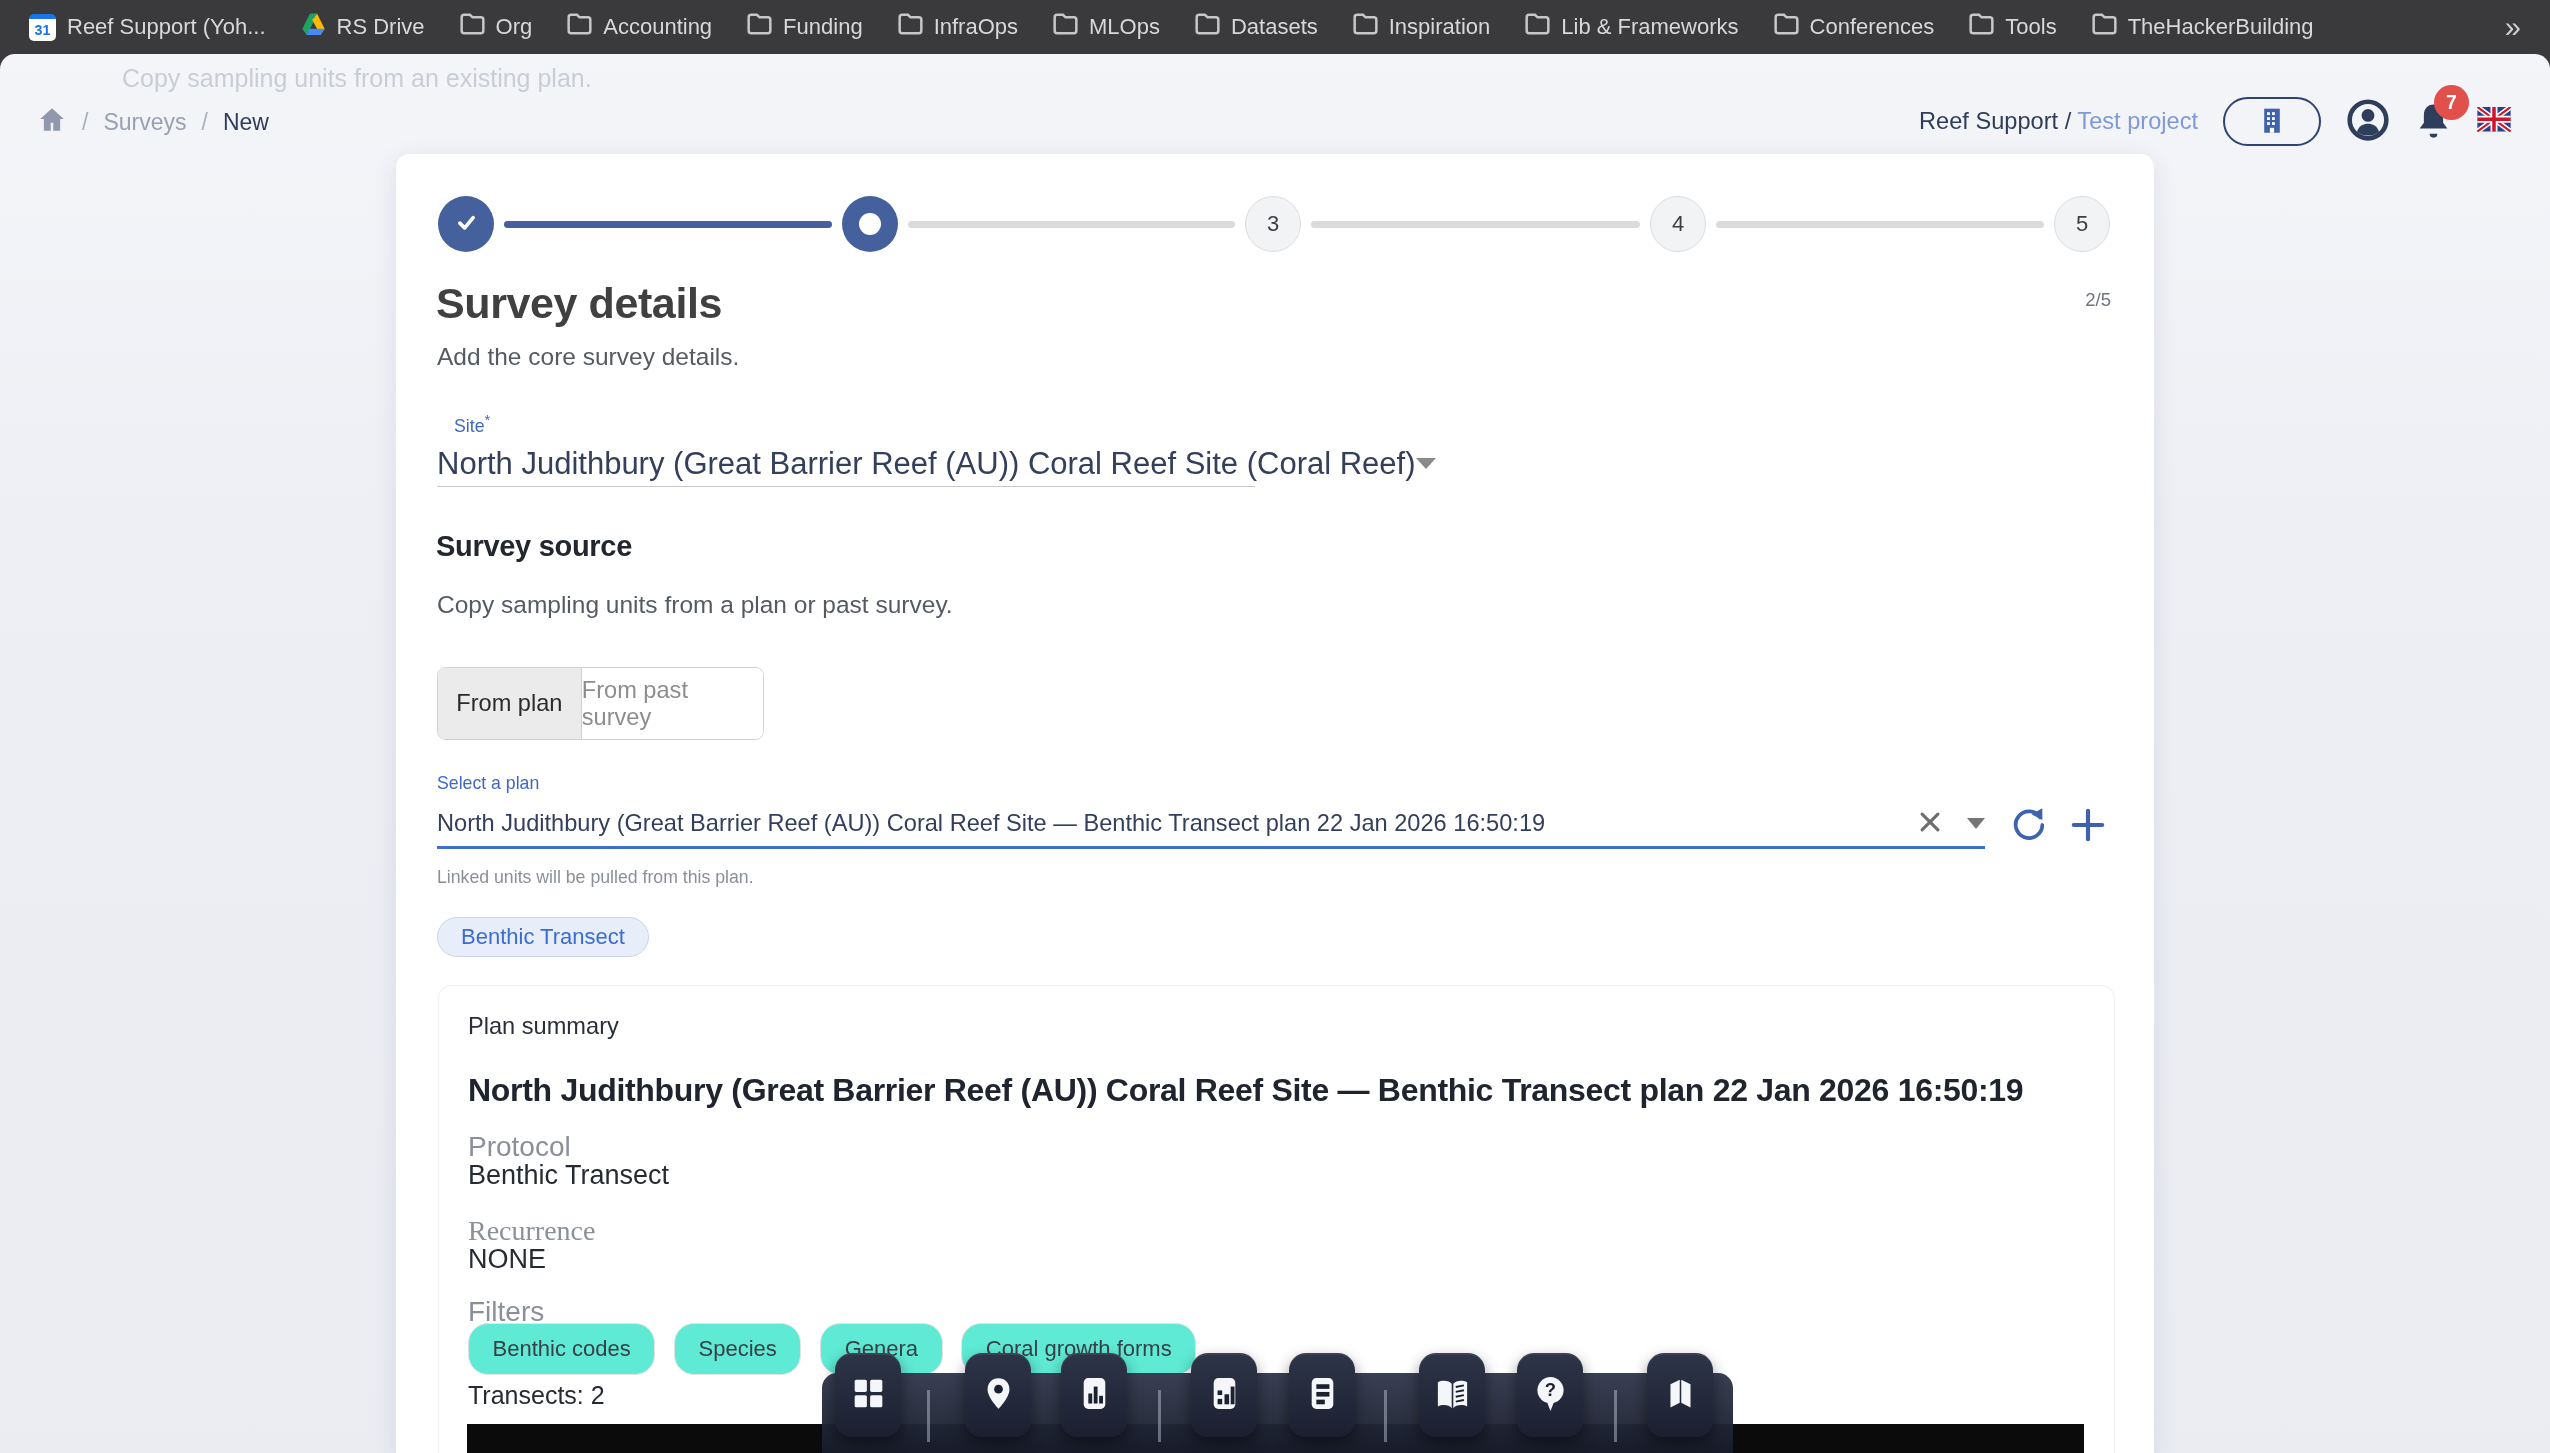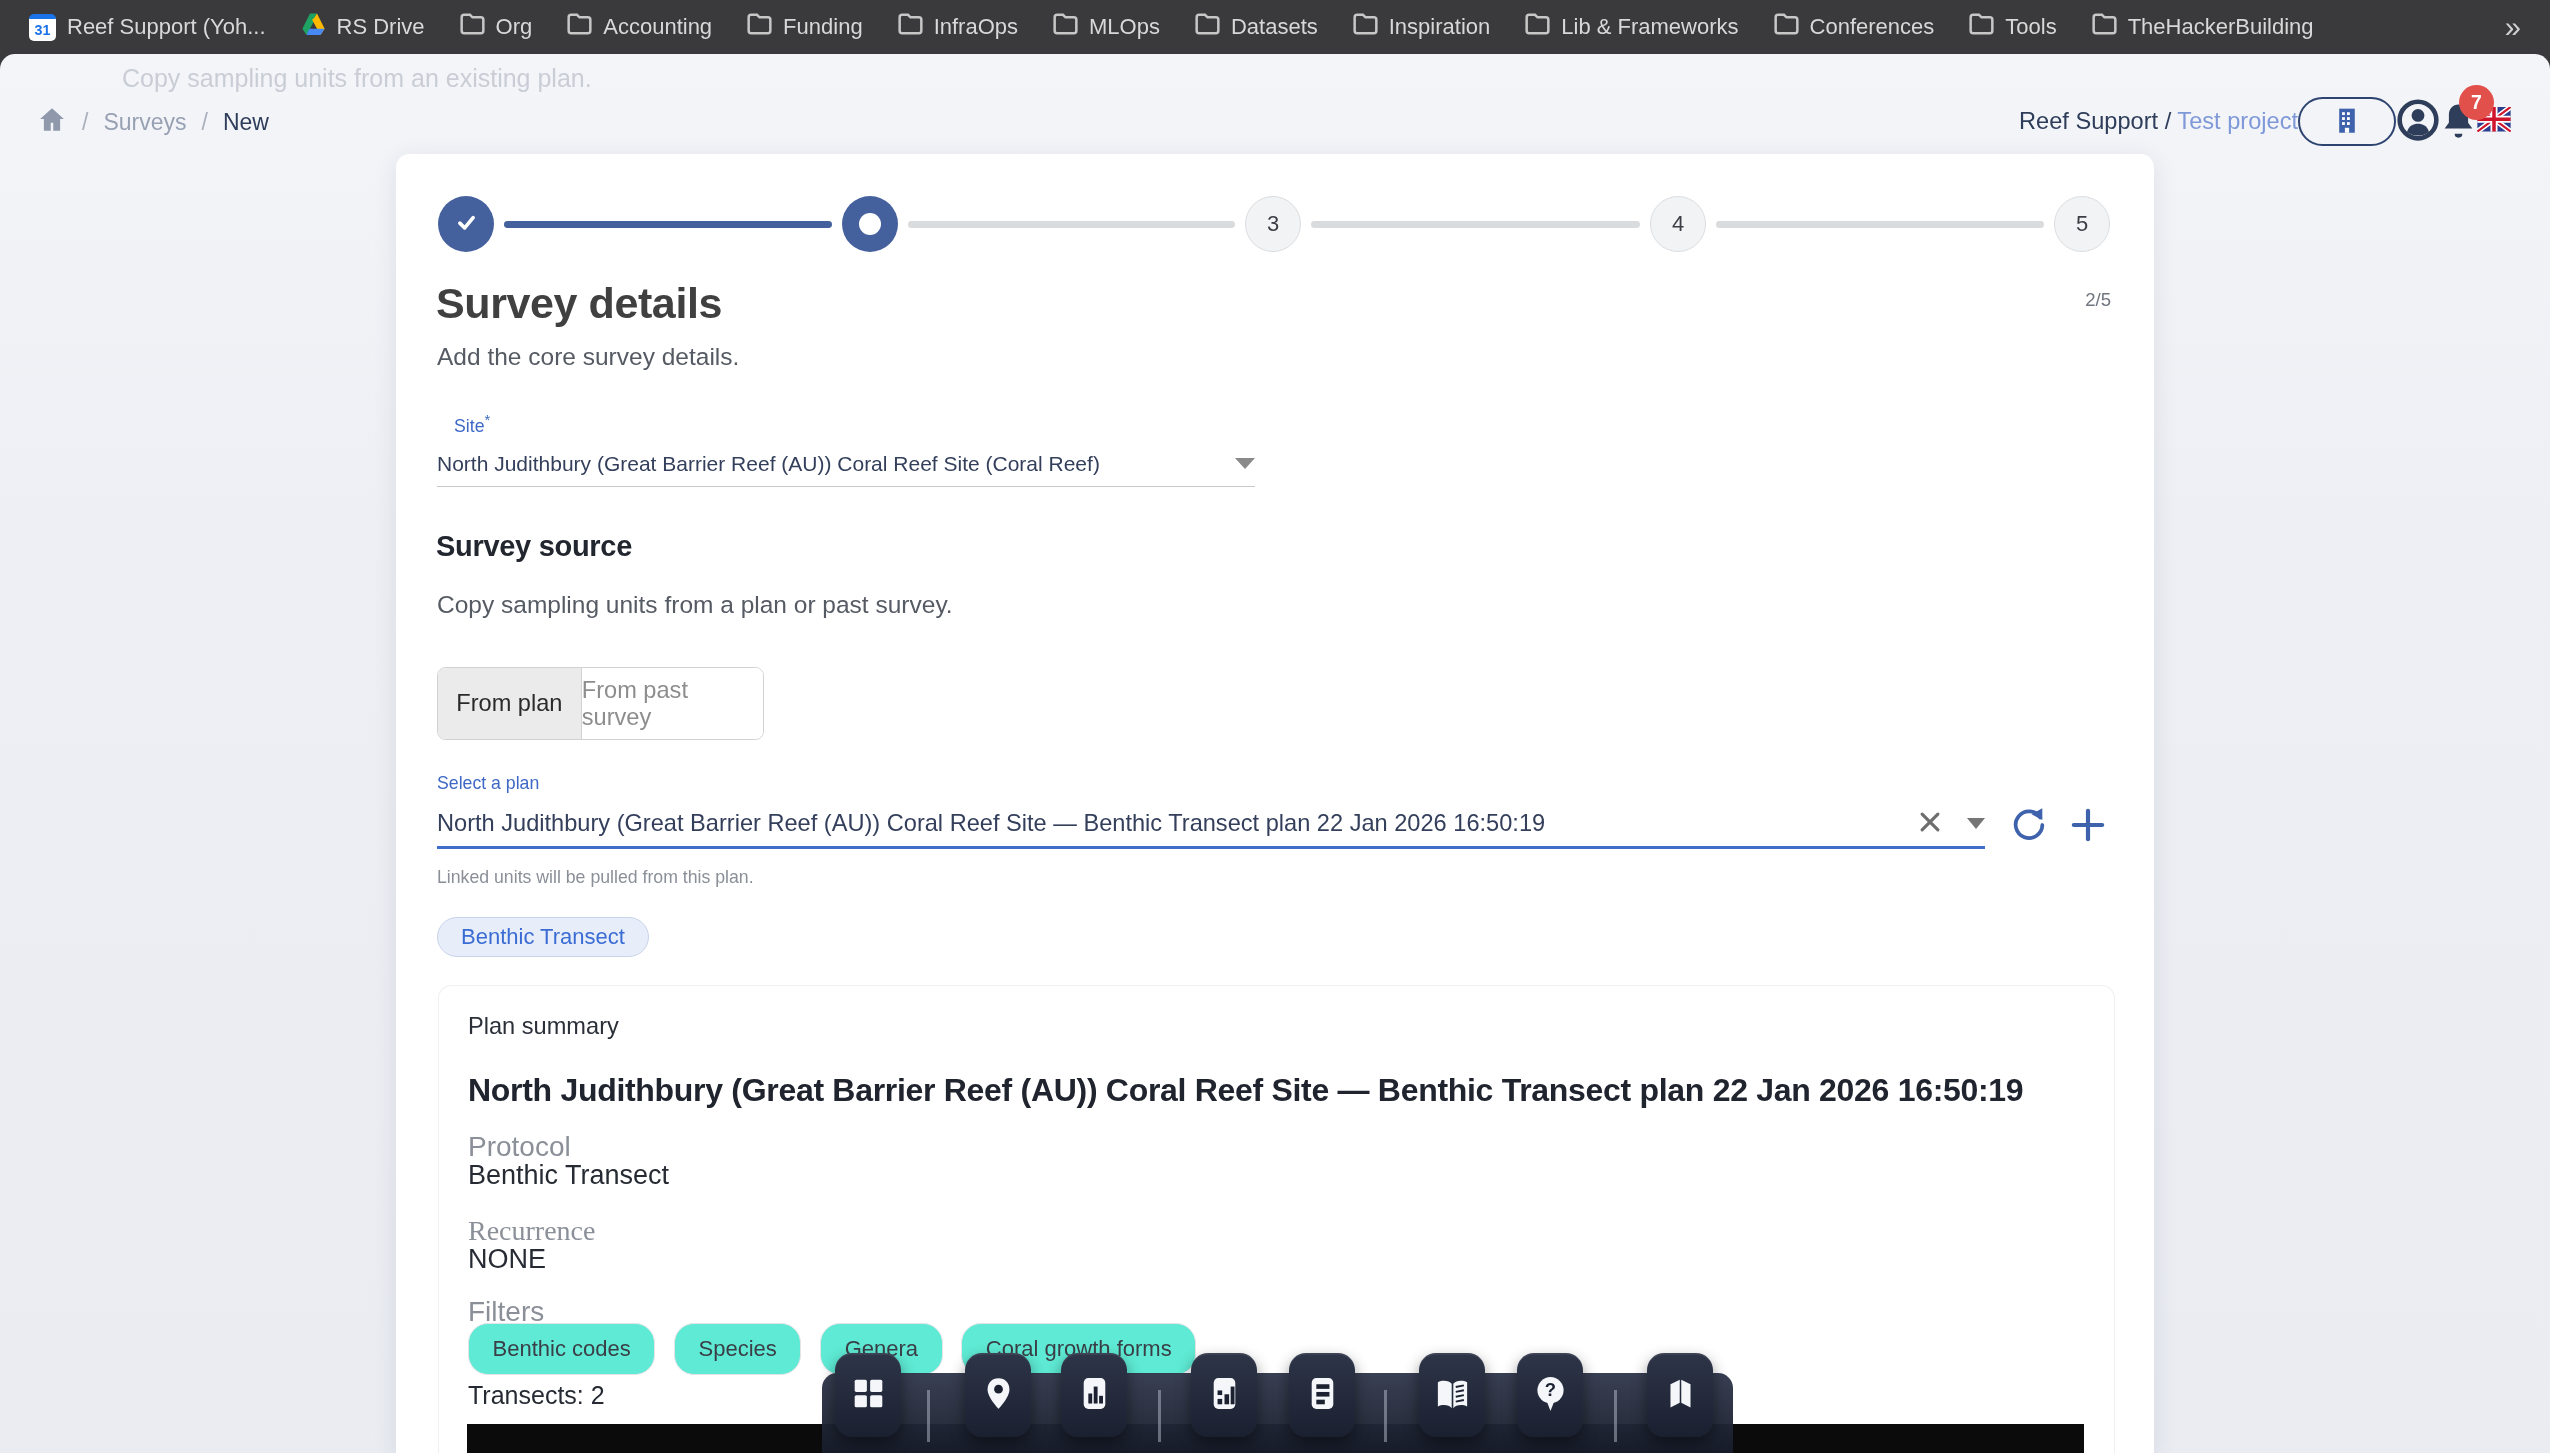--- a/index.html
+++ b/index.html
@@ -15,21 +15,21 @@
   .bm-overflow { margin-left:auto; font-size:29px; color:#cfcfcf; cursor:pointer; }
 
   
   .page { position:absolute; left:0; right:0; top:54px; bottom:0; background:linear-gradient(180deg,#f4f5f9 0%,#edeff4 35%,#eaecf2 100%); border-radius:15px 15px 0 0; }
   .banner-text { left:122px; top:10px; font-size:25px; color:#c9cdd6; }
   .breadcrumb { left:37px; top:51px; display:flex; align-items:center; gap:15px; font-size:23px; }
   .crumb-sep { color:#aab0bd; }
   .crumb-surveys { color:#98a1b3; cursor:pointer; }
   .crumb-new { color:#2e3d59; }
 
-  .topbar { right:39px; top:35px; height:64px; display:flex; align-items:center; }
+  .topbar { right:39px; top:35px; height:64px; display:flex; align-items:center; gap:25px; }
   .org-label { font-size:23.6px; color:#2e3d59; }
   .org-label .proj { color:#7e98d8; cursor:pointer; }
   .org-btn { width:98px; height:49px; border:2.5px solid #2e4470; border-radius:24.5px; background:#fff0; display:flex; align-items:center; justify-content:center; cursor:pointer; }
   .bell-wrap { position:relative; cursor:pointer; }
   .badge { position:absolute; top:-15px; right:-17px; width:35px; height:35px; border-radius:50%; background:#e2504c; color:#fff; font-size:19.4px; font-weight:bold; display:flex; align-items:center; justify-content:center; }
 
   
   .card { position:absolute; left:396px; top:100px; width:1758px; bottom:0; background:#fff; border-radius:13.5px 13.5px 0 0; box-shadow:0 5px 25px rgba(40,50,80,.10); }
 
   
@@ -38,21 +38,21 @@
   .step-active::after { content:""; width:22px; height:22px; border-radius:50%; background:#fff; }
   .step-todo { background:#f2f3f5; border:1.7px solid #dcdde0; color:#3b3f45; font-size:22px; }
   .seg { position:absolute; top:67px; height:6.7px; border-radius:3.4px; background:#dadbdd; }
   .seg-done { background:#45619d; }
 
   .h1 { font-size:43px; color:#404040; letter-spacing:-0.4px; font-weight:600; }
   .progress { font-size:18.6px; color:#6f7680; }
   .sub { font-size:24.5px; color:#555a63; }
   .field-label { font-size:17.7px; color:#3e68c6; }
   .select-row { display:flex; align-items:center; justify-content:space-between; border-bottom:1.7px solid #c9c9c9; height:46px; cursor:pointer; }
-  .select-value { font-size:21px; color:#333f5b; white-space:nowrap; }
+  .select-value { font-size:31px; color:#333f5b; white-space:nowrap; }
   .caret { width:0; height:0; border-left:10px solid transparent; border-right:10px solid transparent; border-top:11.8px solid #8a8a8a; }
   .h2 { font-size:29px; color:#22262f; letter-spacing:-0.3px; font-weight:600; }
 
   .tabs { display:flex; border:1.7px solid #d2d2d2; border-radius:8.4px; overflow:hidden; height:73px; width:327px; }
   .tab { display:flex; align-items:center; justify-content:center; font-size:23.6px; cursor:pointer; }
   .tab-on  { width:153px; background:#ebebeb; color:#2b2b2b; border-right:1.7px solid #d2d2d2; }
   .tab-off { width:193px; background:#fff; color:#8d8d8d; }
 
   .input-row { display:flex; align-items:center; gap:22px; border-bottom:3.4px solid #3f6ecb; height:49px; }
   .input-value { flex:1; font-size:23.6px; color:#333f5b; white-space:nowrap; overflow:hidden; }

